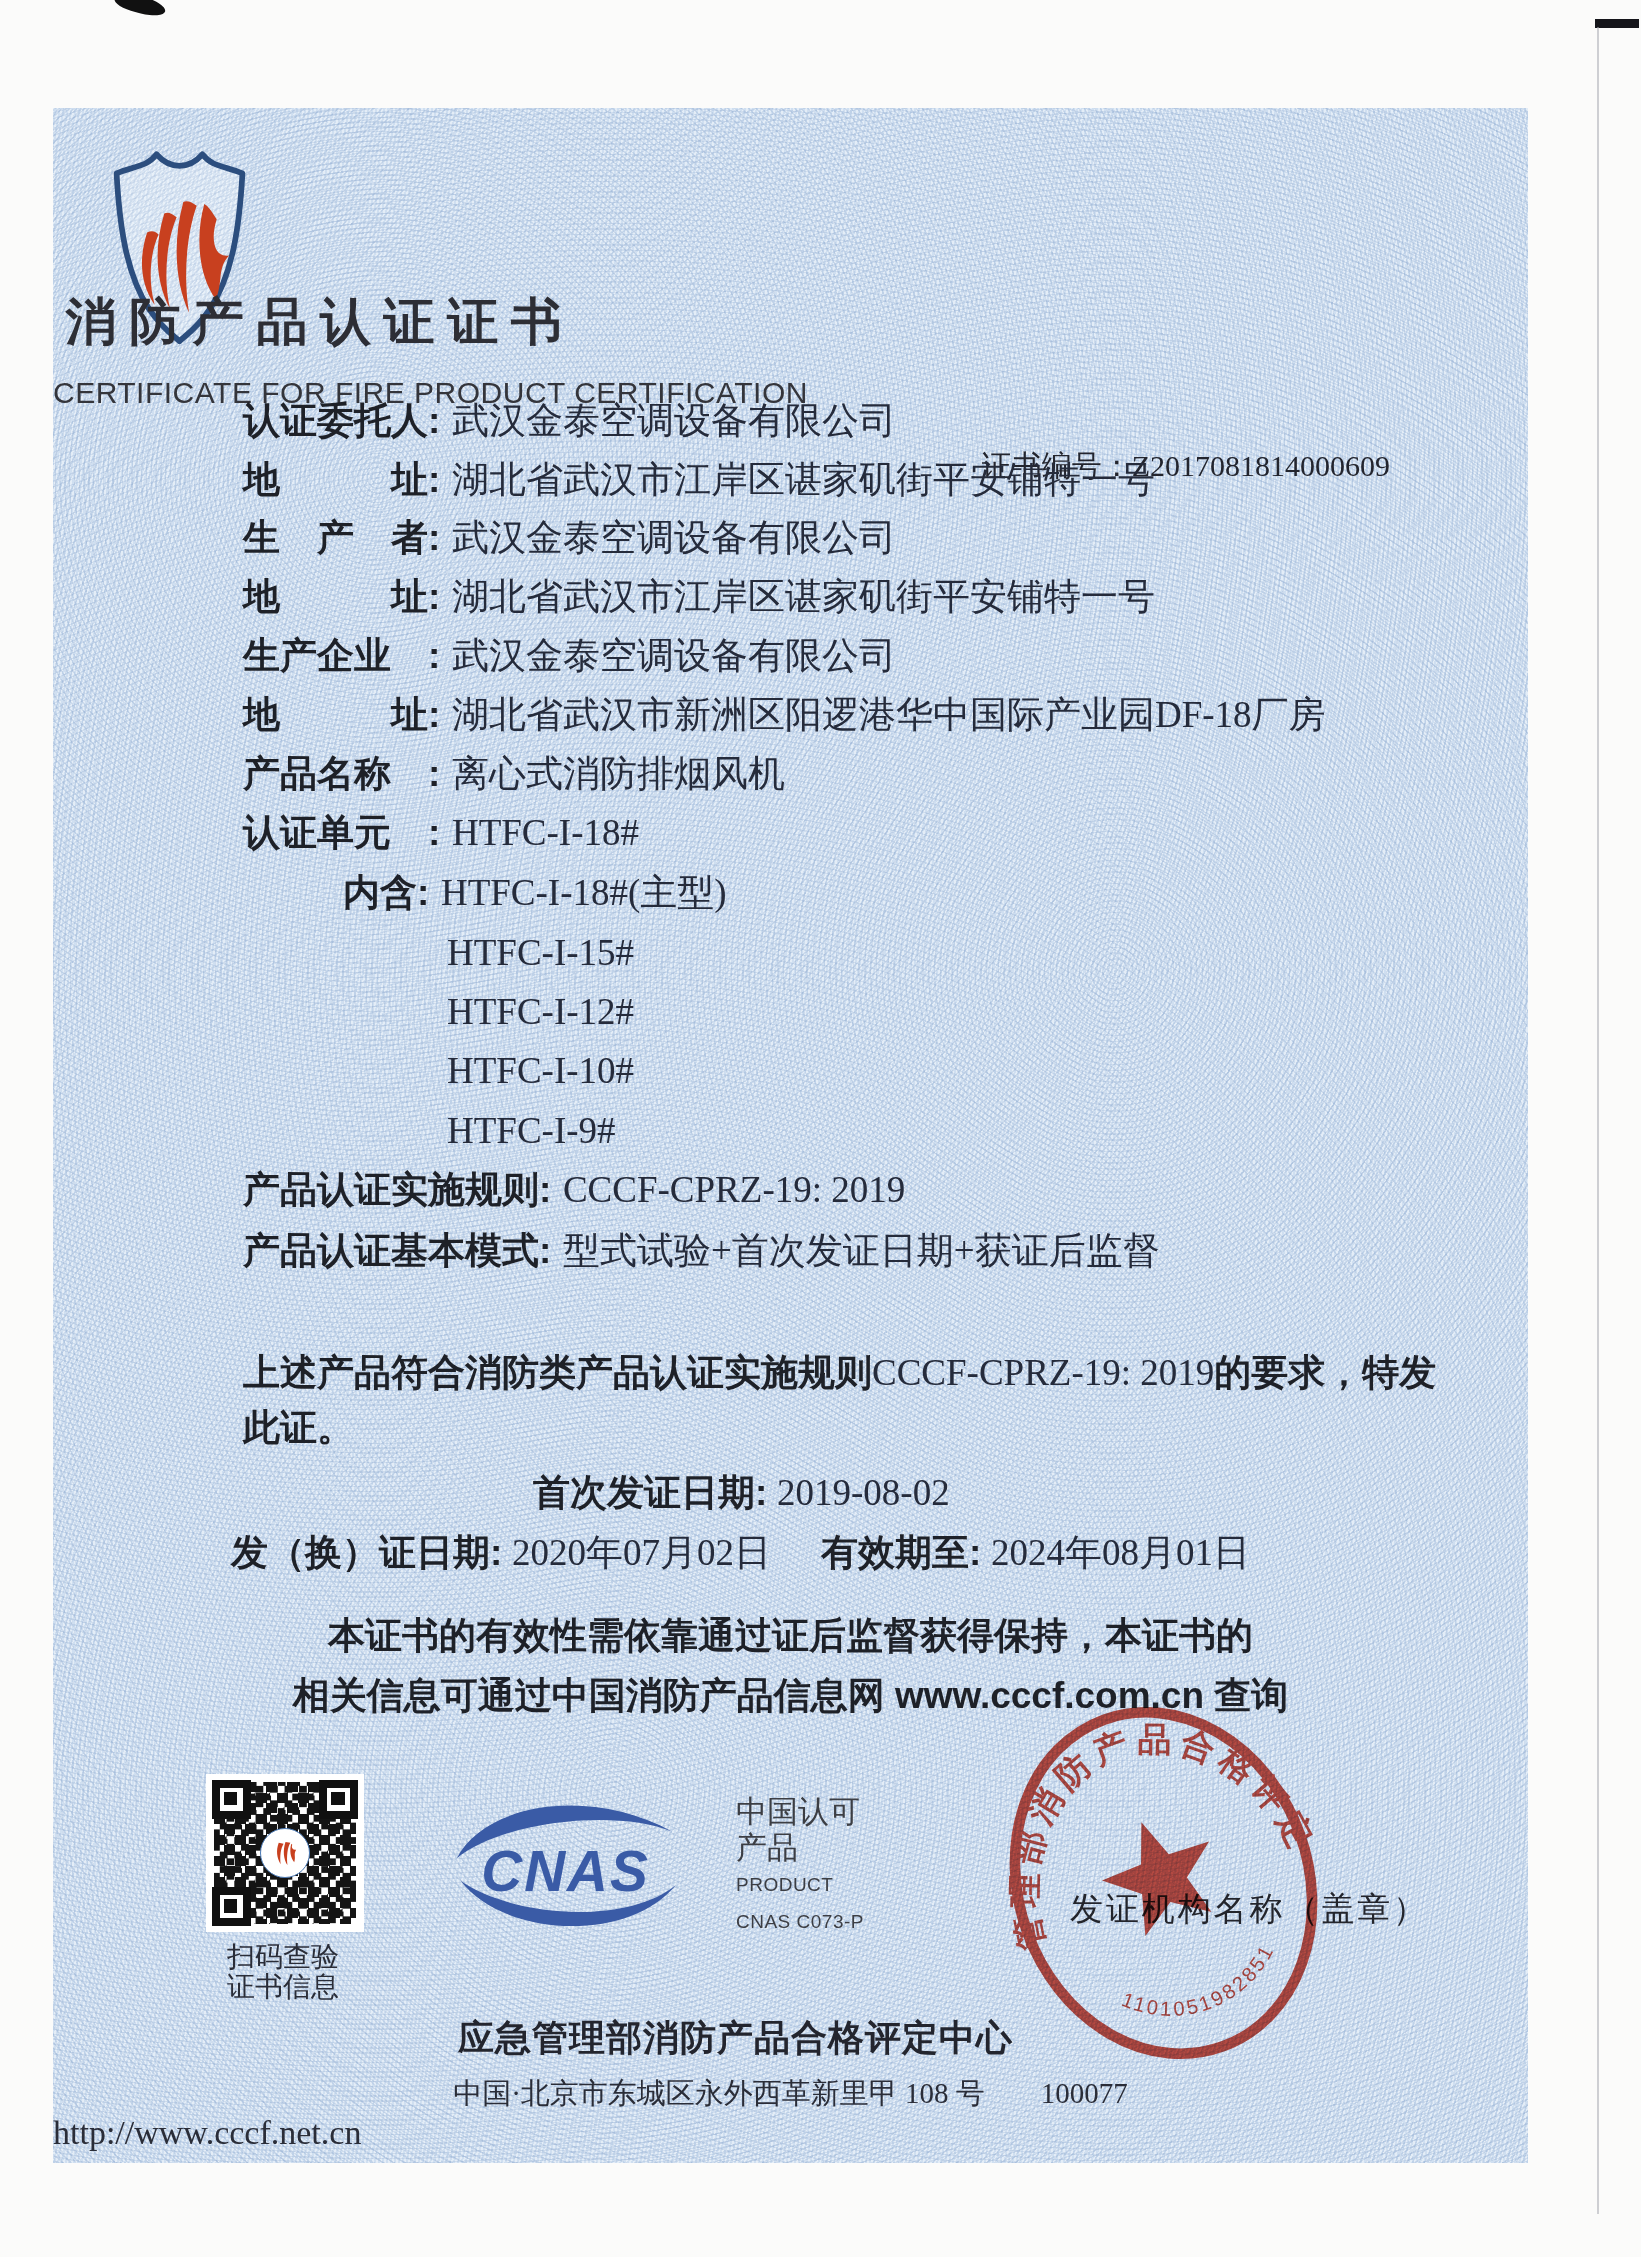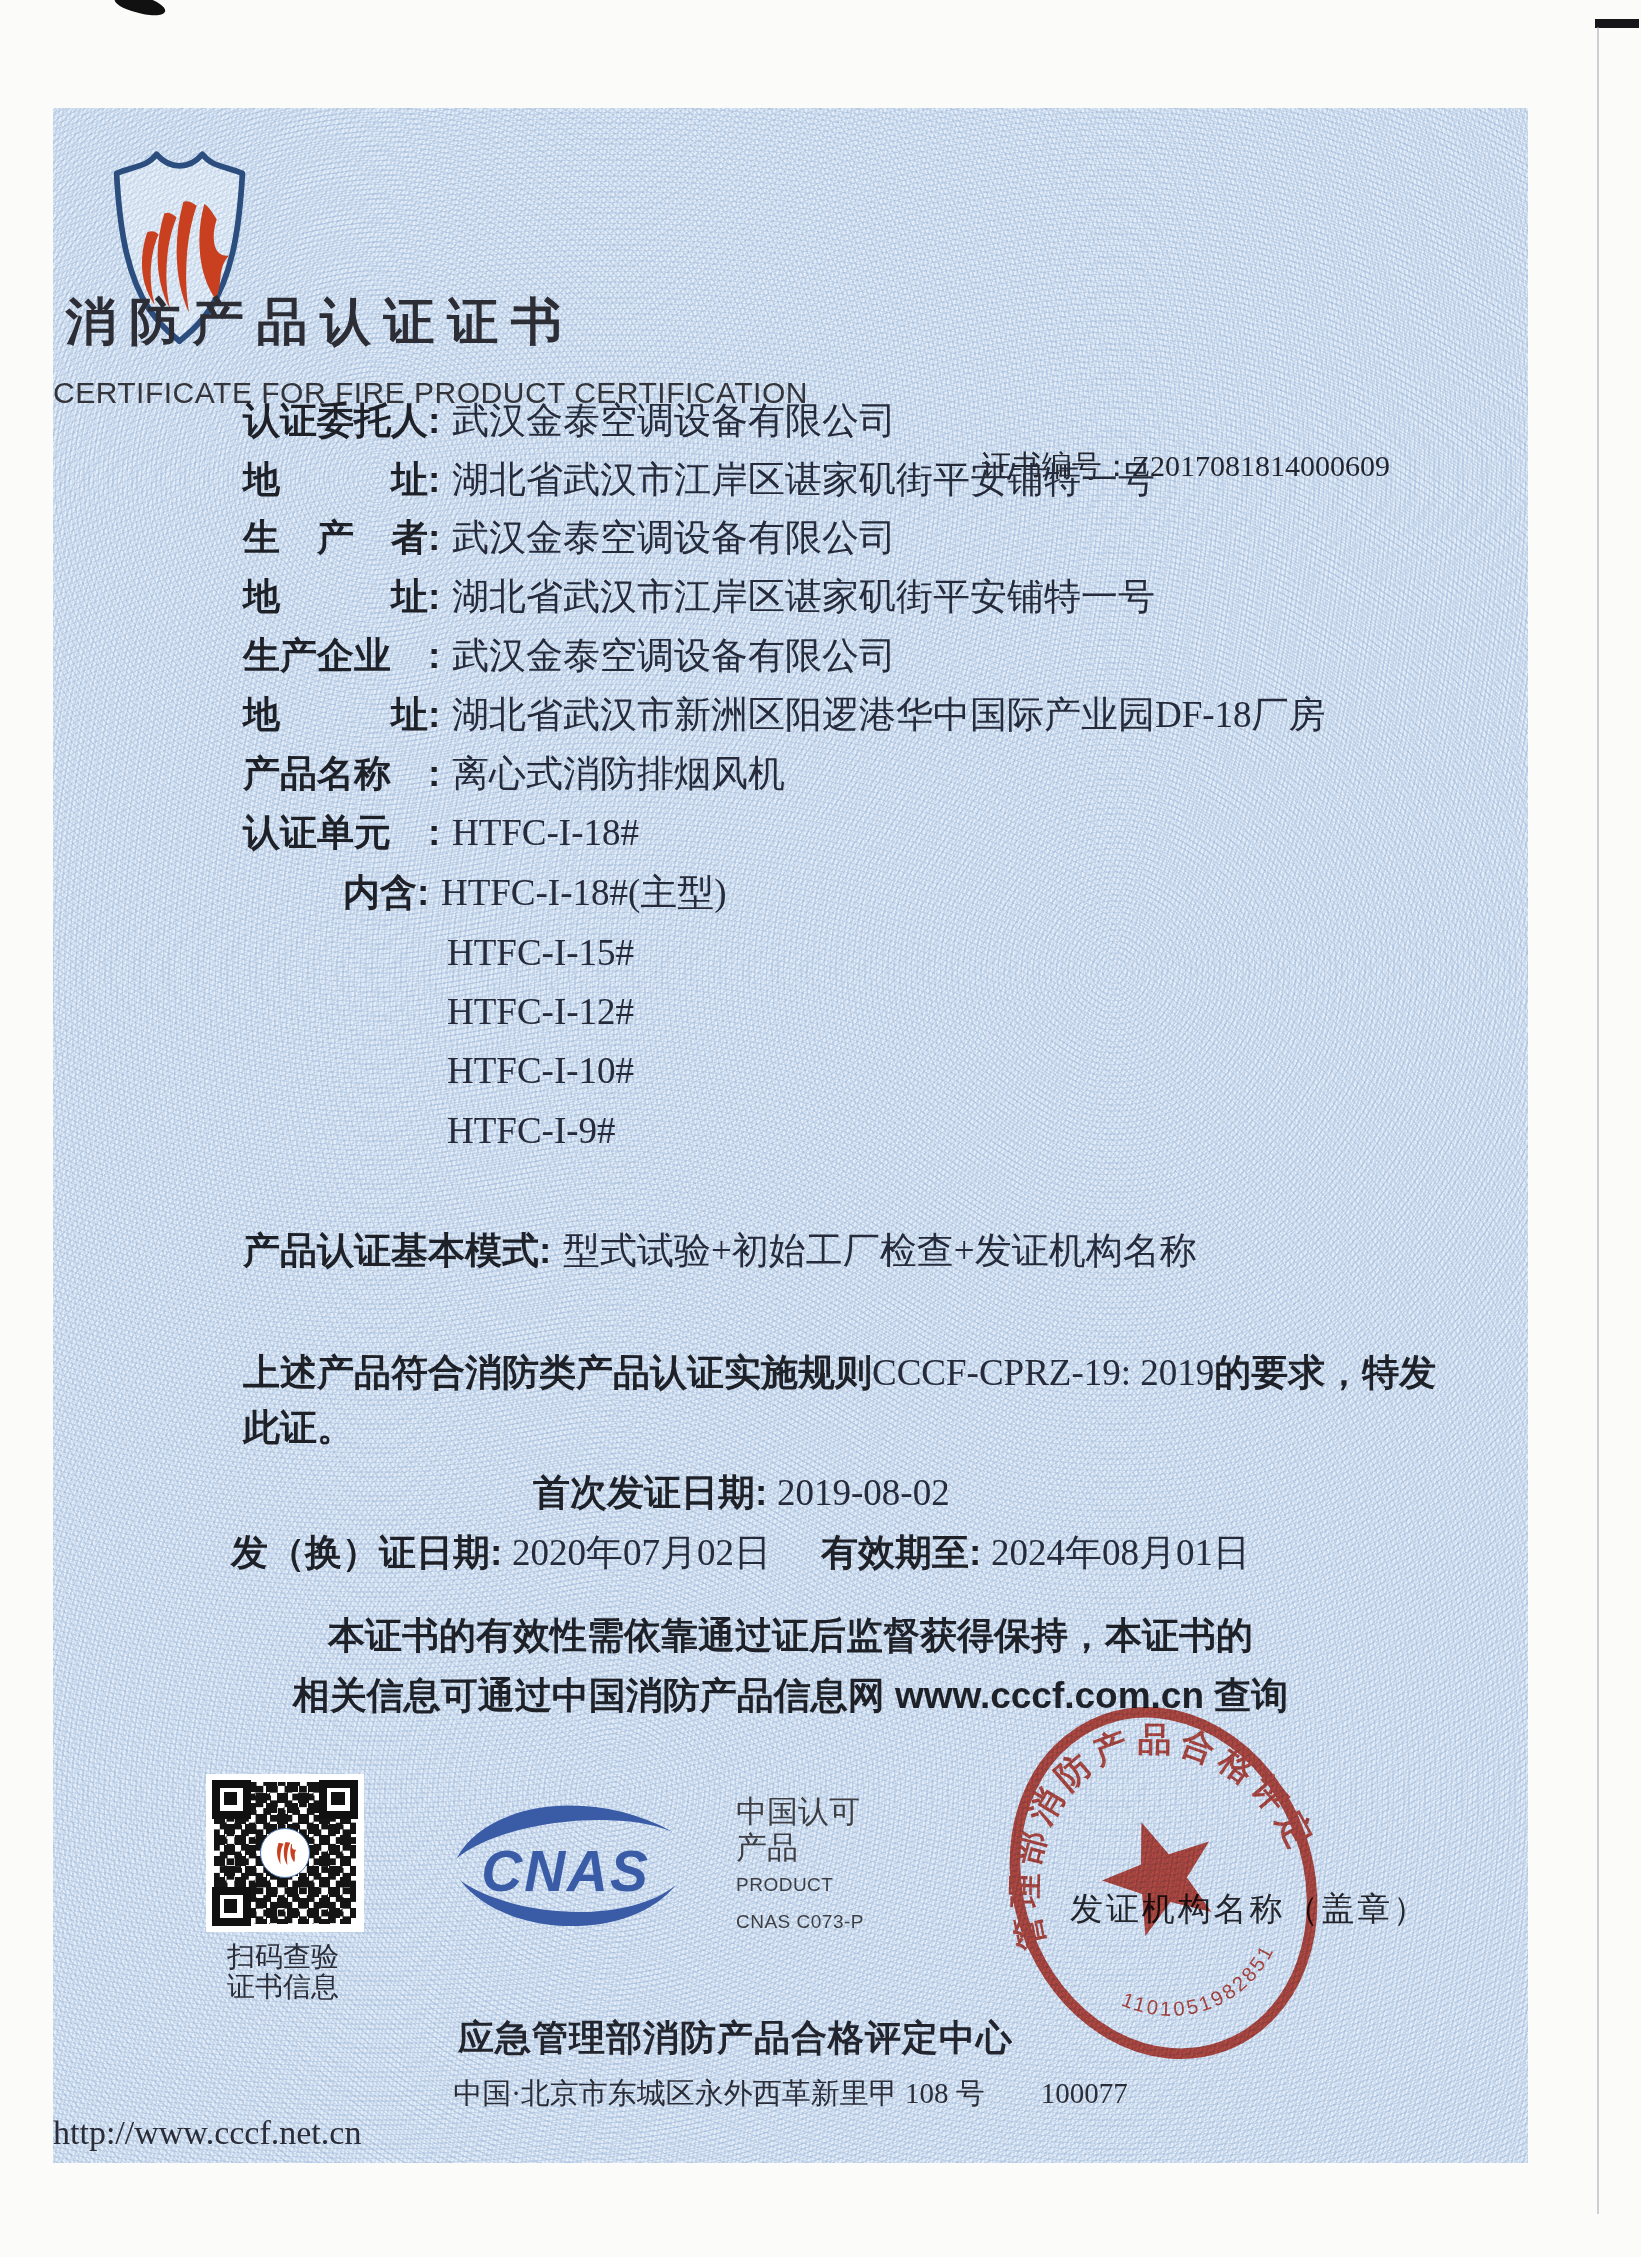--- a/index.html
+++ b/index.html
@@ -102,21 +102,22 @@
   <div class="row" style="top:465px"><span class="lbl">地　　　址:</span><span class="val">湖北省武汉市江岸区谌家矶街平安铺特一号</span></div>
   <div class="row" style="top:524px"><span class="lbl">生产企业　:</span><span class="val">武汉金泰空调设备有限公司</span></div>
   <div class="row" style="top:583px"><span class="lbl">地　　　址:</span><span class="val">湖北省武汉市新洲区阳逻港华中国际产业园DF-18厂房</span></div>
   <div class="row" style="top:642px"><span class="lbl">产品名称　:</span><span class="val">离心式消防排烟风机</span></div>
   <div class="row" style="top:701px"><span class="lbl">认证单元　:</span><span class="val">HTFC-I-18#</span></div>
   <div class="row indent" style="top:761px"><span class="lbl">内含:</span><span class="val">HTFC-I-18#(主型)</span></div>
   <div class="row listonly" style="top:821px"><span class="val" style="margin-left:0">HTFC-I-15#</span></div>
   <div class="row listonly" style="top:880px"><span class="val" style="margin-left:0">HTFC-I-12#</span></div>
   <div class="row listonly" style="top:939px"><span class="val" style="margin-left:0">HTFC-I-10#</span></div>
   <div class="row listonly" style="top:999px"><span class="val" style="margin-left:0">HTFC-I-9#</span></div>
-  <div class="row" style="top:1119px"><span class="lbl">产品认证基本模式:</span><span class="val">型式试验+初始工厂检查+发证机构名称</span></div>
+  <div class="row" style="top:1058px"><span class="lbl">产品认证实施规则:</span><span class="val">CCCF-CPRZ-19: 2019</span></div>
+  <div class="row" style="top:1119px"><span class="lbl">产品认证基本模式:</span><span class="val">型式试验+首次发证日期+获证后监督</span></div>
 
   <div class="para" style="top:1241px">
     <span class="b">上述产品符合消防类产品认证实施规则</span><span class="code">CCCF-CPRZ-19: 2019</span><span class="b">的要求，特发</span>
   </div>
   <div class="para" style="top:1296px">
     <span class="b">此证。</span>
   </div>
 
   <div class="dates1" style="top:1360px">
     <span class="dlbl">首次发证日期:</span><span class="dval">2019-08-02</span>

